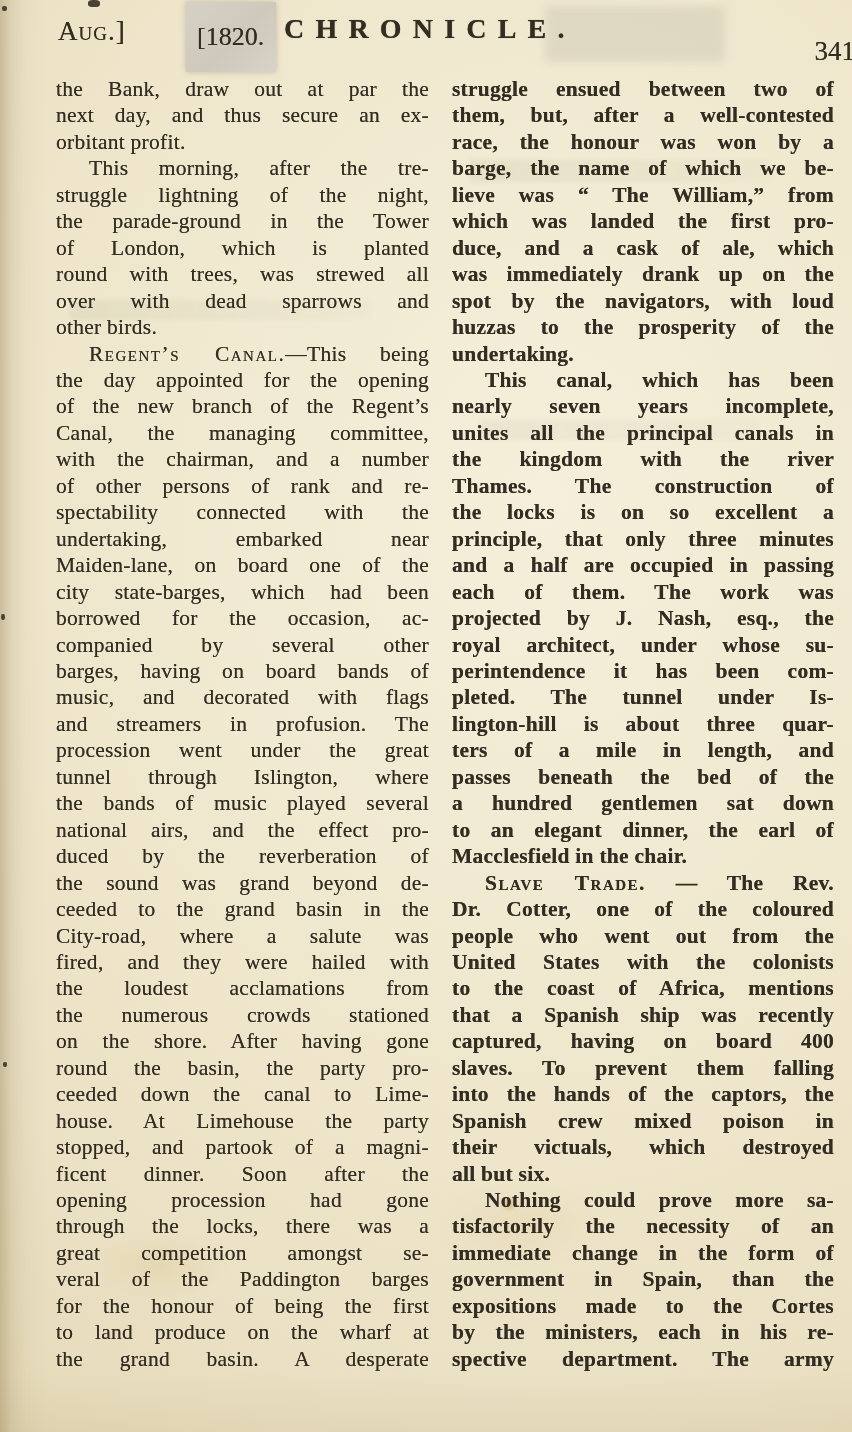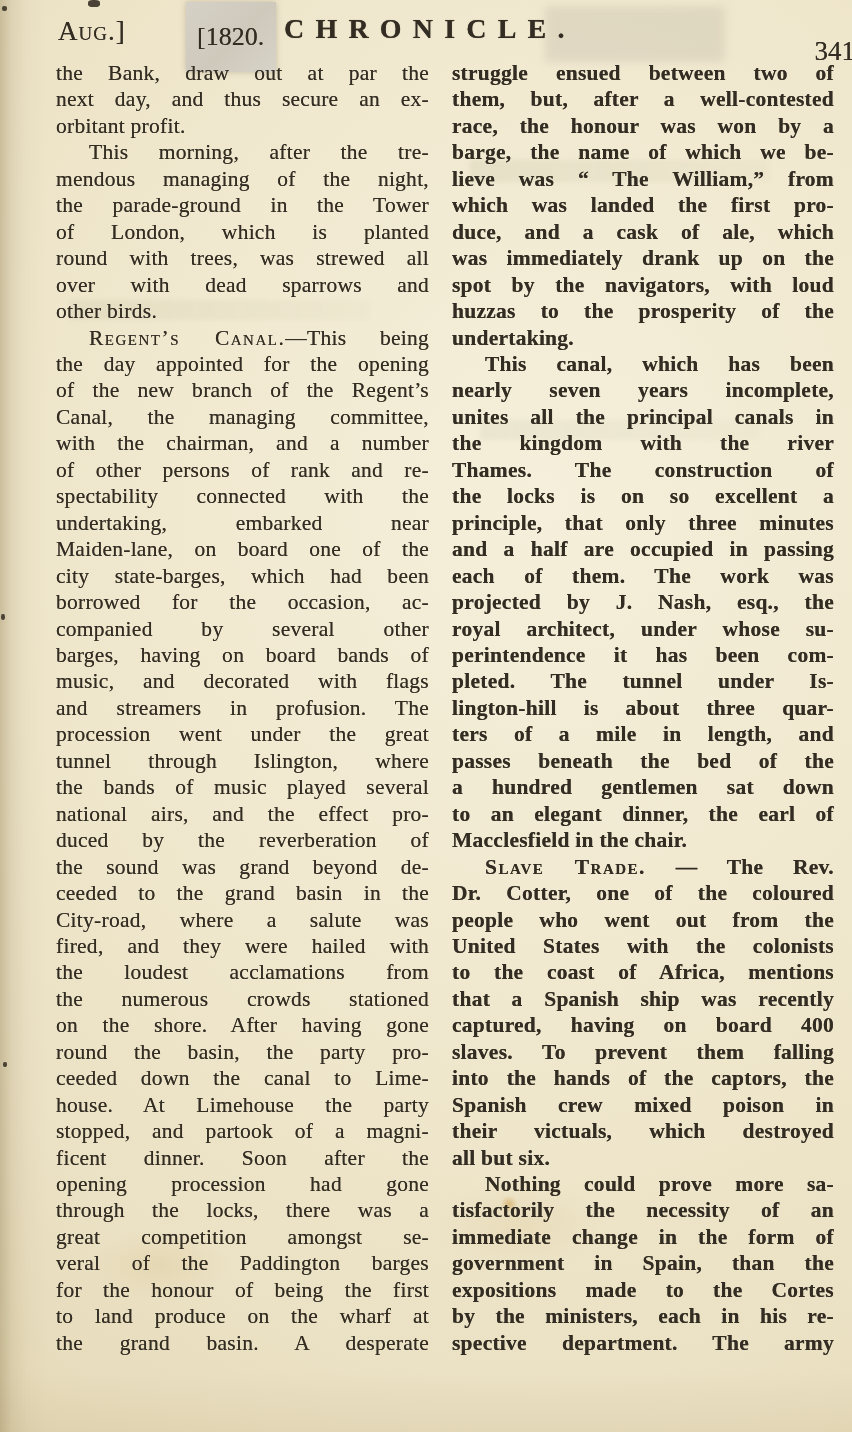--- a/index.html
+++ b/index.html
@@ -48,21 +48,21 @@
   .hdr-page {
     position:absolute; right:22px; top:14px; font-size:27px;
     text-shadow:0 0 0.6px rgba(50,44,34,0.75);
     margin-top:22px;
   }
   .hdr-smudge {
     position:absolute; left:545px; top:6px; width:180px; height:56px;
     background:rgba(186,180,162,0.30); filter:blur(4px); pointer-events:none;
   }
 
-  .col { position:absolute; top:60px; font-size:21.5px; line-height:26.45px; }
+  .col { position:absolute; top:76px; font-size:21.5px; line-height:26.45px; }
   .col-left  { left:56px;  width:373px; }
   .col-right { left:452px; width:382px;font-weight:bold; }
   .line {
     text-align:justify; text-align-last:justify;
     text-shadow:0 0 0.55px rgba(50,44,34,0.72);
     letter-spacing:0.012em;
     white-space:normal;
   }
   .line.endline { text-align-last:left; }
   .line.indent { text-indent:33px; }
@@ -94,21 +94,21 @@
   </div>
 
   <div class="col col-left">
       <div>
         <div class="line">the Bank, draw out at par the</div>
         <div class="line">next day, and thus secure an ex-</div>
         <div class="line endline">orbitant profit.</div>
       </div>
       <div>
         <div class="line indent">This morning, after the tre-</div>
-        <div class="line">mendous managing of the night,</div>
+        <div class="line">struggle lightning of the night,</div>
         <div class="line">the parade-ground in the Tower</div>
         <div class="line">of London, which is planted</div>
         <div class="line">round with trees, was strewed all</div>
         <div class="line">over with dead sparrows and</div>
         <div class="line endline">other birds.</div>
       </div>
       <div>
         <div class="line indent"><span class="sc">Regent’s Canal.</span>—This being</div>
         <div class="line">the day appointed for the opening</div>
         <div class="line">of the new branch of the Regent’s</div>

